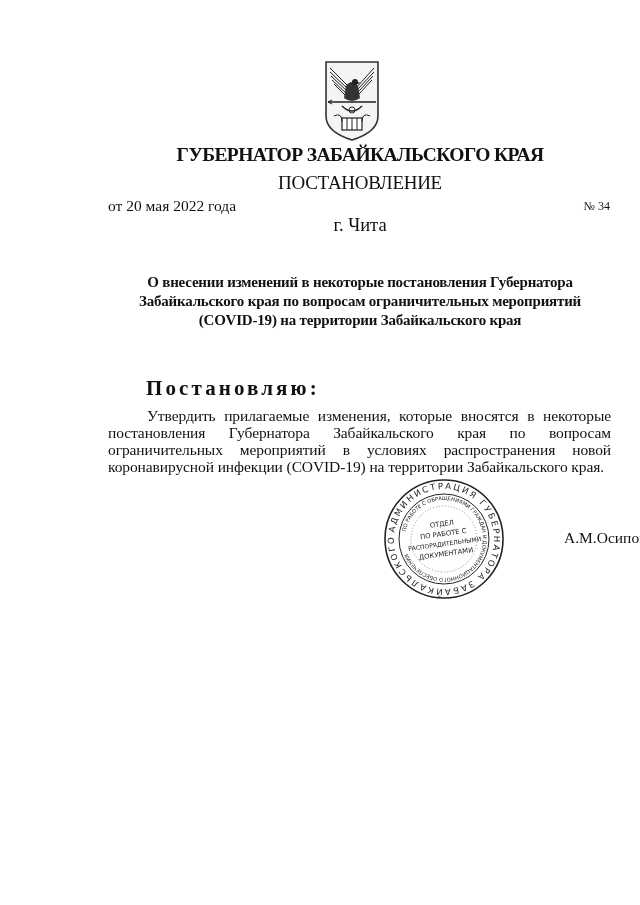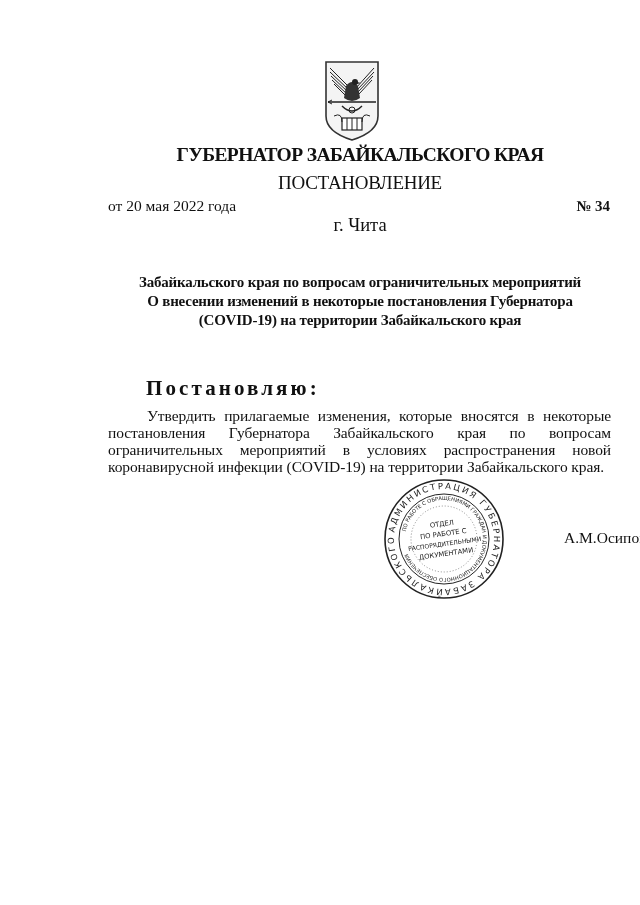--- a/index.html
+++ b/index.html
@@ -45,23 +45,22 @@
     }
     .doc-date {
       left: 108px;
       top: 196px;
       font-size: 15.5px;
       line-height: 20px;
     }
     .doc-number {
       right: 30px;
       top: 196px;
-      font-size: 15px;
+      font-size: 12px;
       line-height: 20px;
-      font-weight: bold;
     }
     .doc-city {
       left: 0;
       width: 720px;
       top: 213px;
       text-align: center;
       font-size: 18.5px;
       line-height: 24px;
     }
 
@@ -148,22 +147,22 @@
   </svg>
 </div>
 
 <div class="abs gov-title">ГУБЕРНАТОР ЗАБАЙКАЛЬСКОГО КРАЯ</div>
 <div class="abs doc-type">ПОСТАНОВЛЕНИЕ</div>
 <div class="abs doc-date">от 20 мая 2022 года</div>
 <div class="abs doc-number">№ 34</div>
 <div class="abs doc-city">г. Чита</div>
 
 <div class="abs subject">
+  <div>О внесении изменений в некоторые постановления Губернатора</div>
   <div>Забайкальского края по вопросам ограничительных мероприятий</div>
-  <div>О внесении изменений в некоторые постановления Губернатора</div>
   <div>(COVID-19) на территории Забайкальского края</div>
 </div>
 
 <div class="abs decree-word">Постановляю:</div>
 <div class="abs body-text">Утвердить прилагаемые изменения, которые вносятся в некоторые постановления Губернатора Забайкальского края по вопросам ограничительных мероприятий в условиях распространения новой коронавирусной инфекции (COVID-19) на территории Забайкальского края.</div>
 
 <div class="abs stamp">
   <svg width="122" height="122" viewBox="0 0 122 122">
     <defs>
       <path id="outerRing" d="M61,61 m-50,0 a50,50 0 1,1 100,0 a50,50 0 1,1 -100,0"></path>

